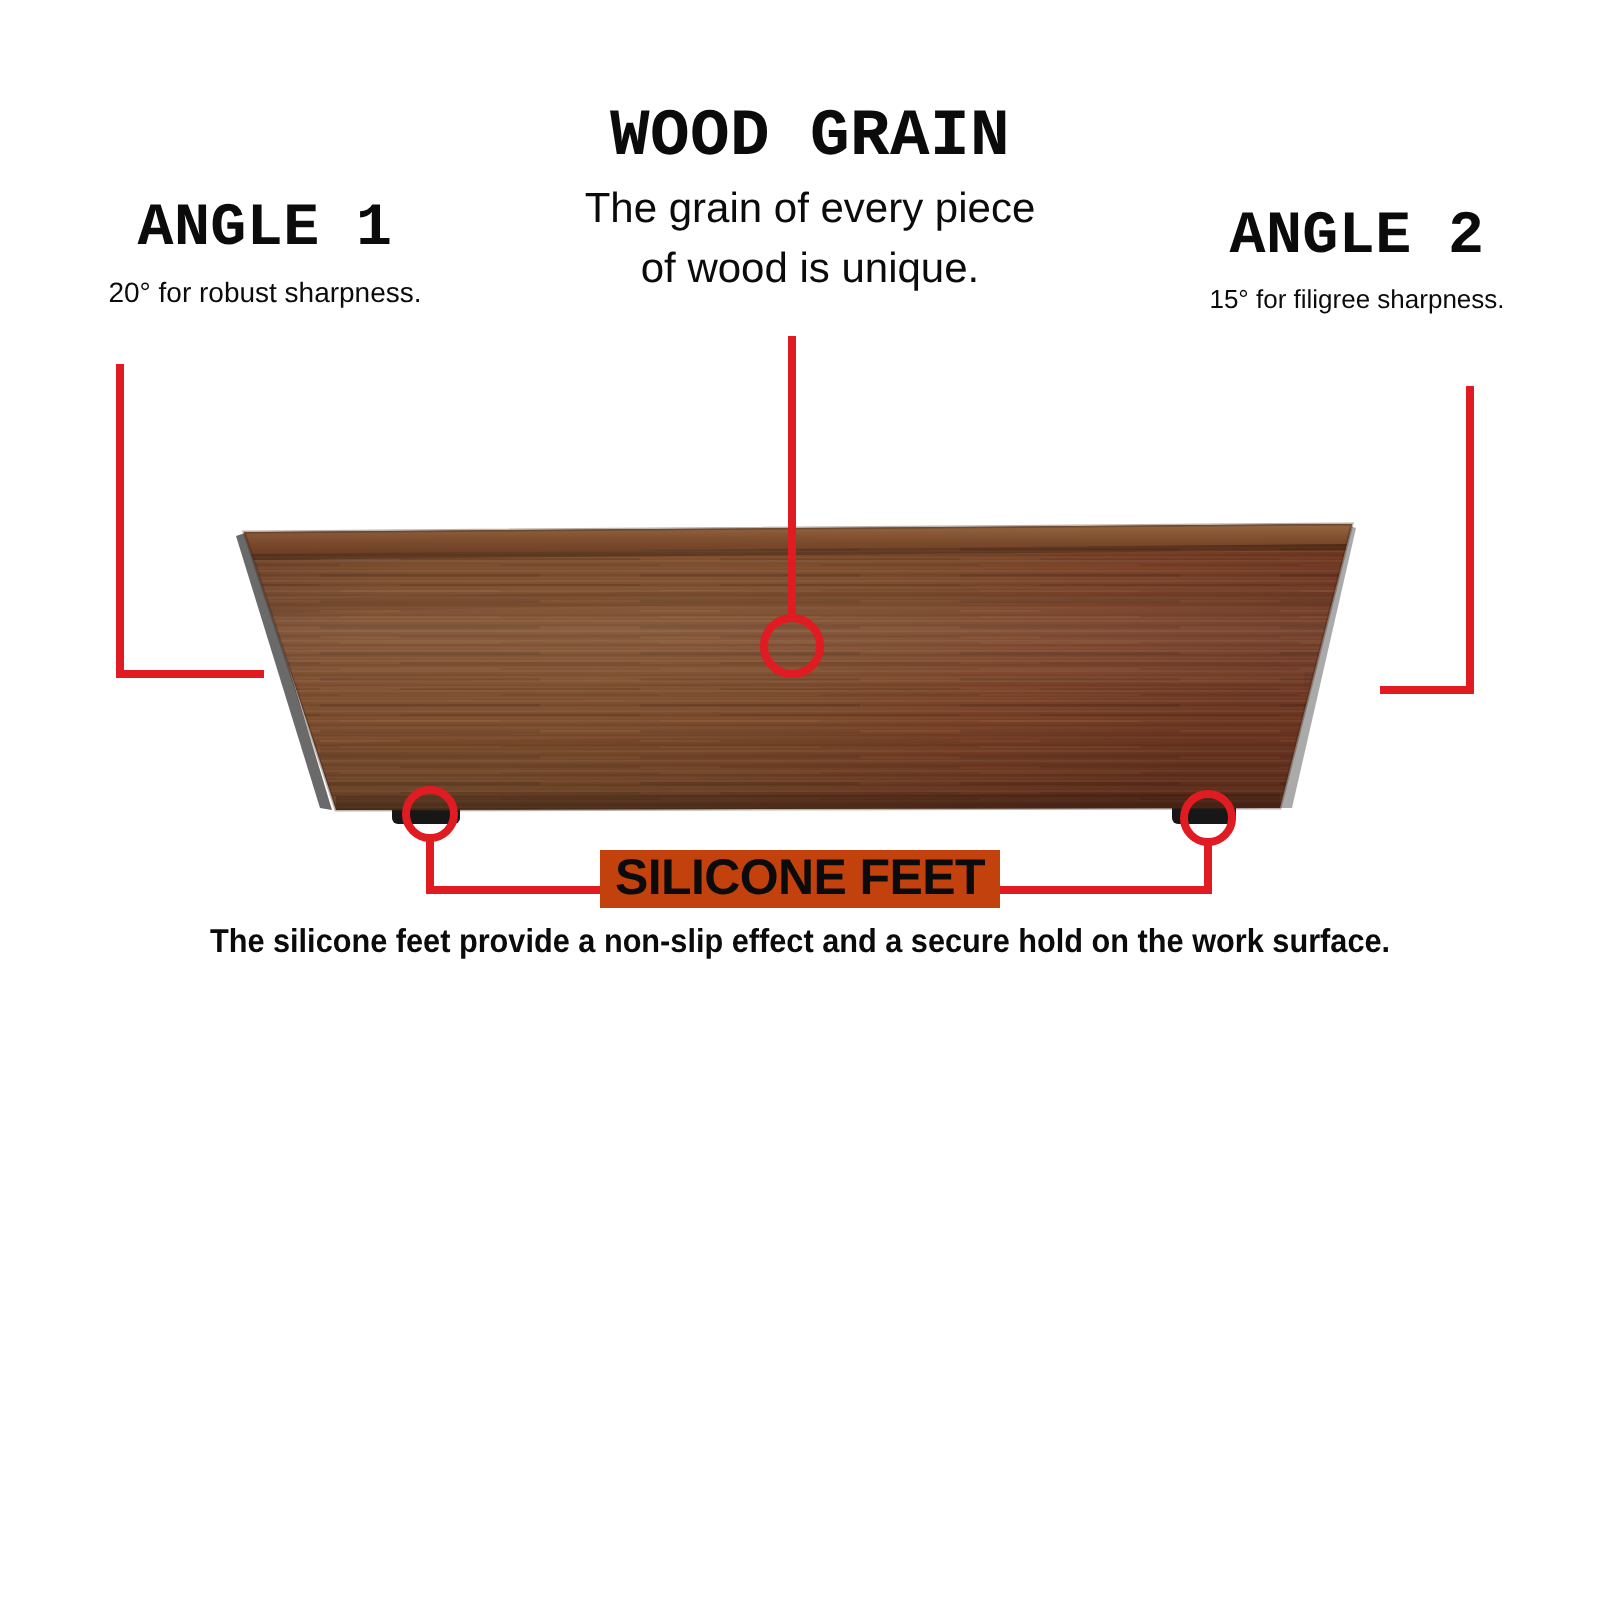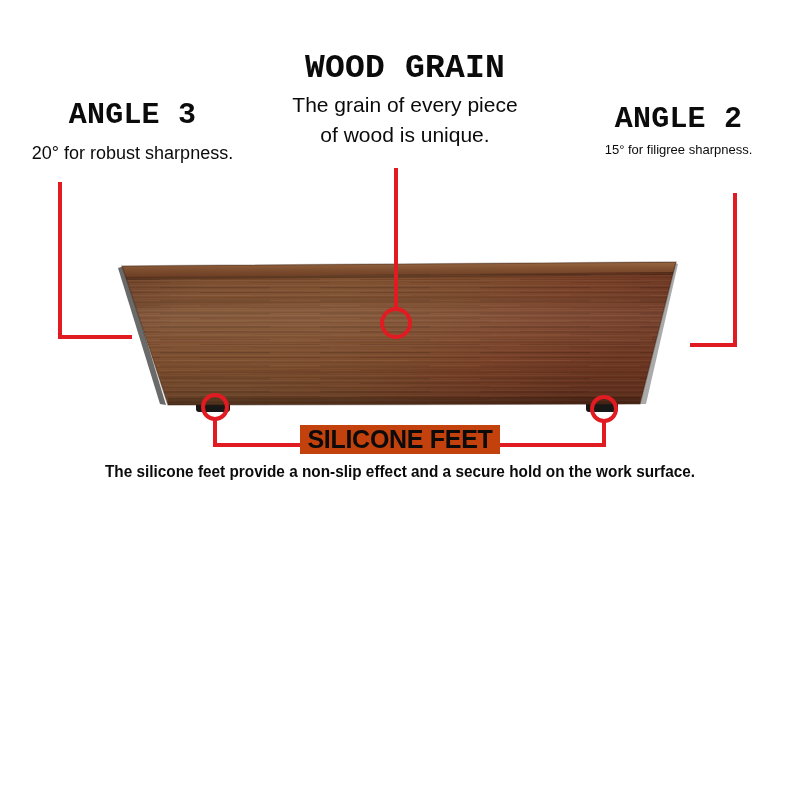--- a/index.html
+++ b/index.html
@@ -14,21 +14,21 @@
 
   
   .callout{position:absolute;text-align:center;color:#0b0b0b;}
   .callout .head{
     font-weight:bold;letter-spacing:.2px;line-height:1.05;white-space:nowrap;font-family:Liberation Mono, monospace;
   }
   .callout .sub{font-weight:400;line-height:1.22;}
 
   #callout-angle1{left:0;top:100px;width:265px;}
   #callout-angle1 .head{font-size:30px;}
-  #callout-angle1 .sub{font-size:18px;margin-top:11px;}
+  #callout-angle1 .sub{font-size:14px;margin-top:6px;}
 
   #callout-wood{left:255px;top:52px;width:300px;}
   #callout-wood .head{font-size:33px;}
   #callout-wood .sub{font-size:21px;margin-top:5px;}
 
   #callout-angle2{left:546px;top:104px;width:265px;}
   #callout-angle2 .head{font-size:30px;}
   #callout-angle2 .sub{font-size:13px;margin-top:6px;}
 
   #callout-feet{
@@ -131,21 +131,21 @@
 
     <path class="leader" d="M735,193 L735,345 L690,345"></path>
 
     <circle class="ring" cx="215" cy="407" r="12"></circle>
     <circle class="ring" cx="604" cy="409" r="12"></circle>
     <path class="leader" d="M215,419 L215,445 L312,445"></path>
     <path class="leader" d="M604,421 L604,445 L494,445"></path>
   </svg>
 
   <div class="callout" id="callout-angle1">
-    <div class="head">ANGLE 3</div>
+    <div class="head">ANGLE 1</div>
     <div class="sub">20° for robust sharpness.</div>
   </div>
 
   <div class="callout" id="callout-wood">
     <div class="head">WOOD GRAIN</div>
     <div class="sub">The grain of every piece</div>
     <div class="sub">of wood is unique.</div>
   </div>
 
   <div class="callout" id="callout-angle2">

